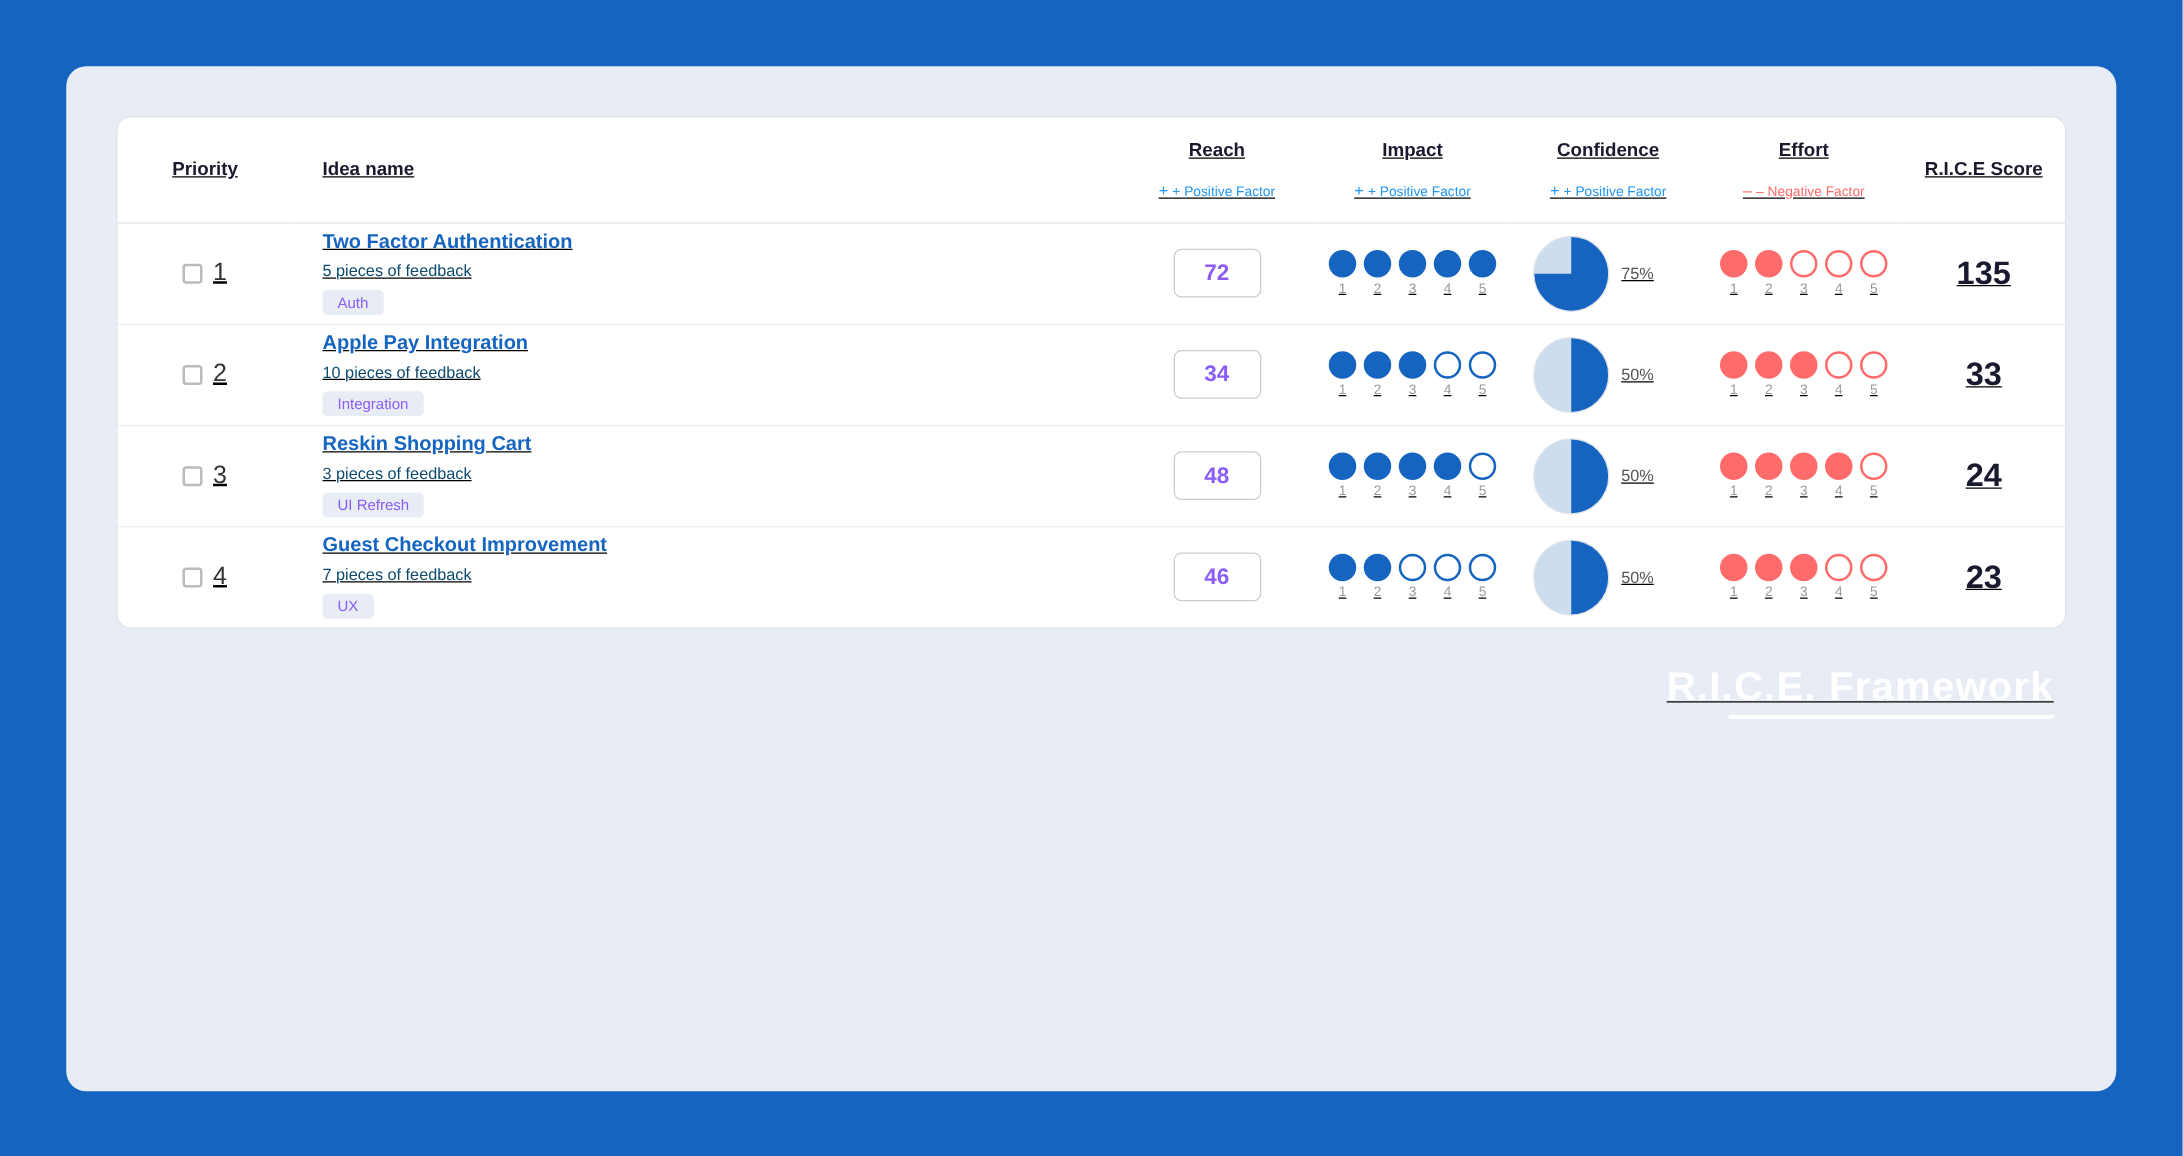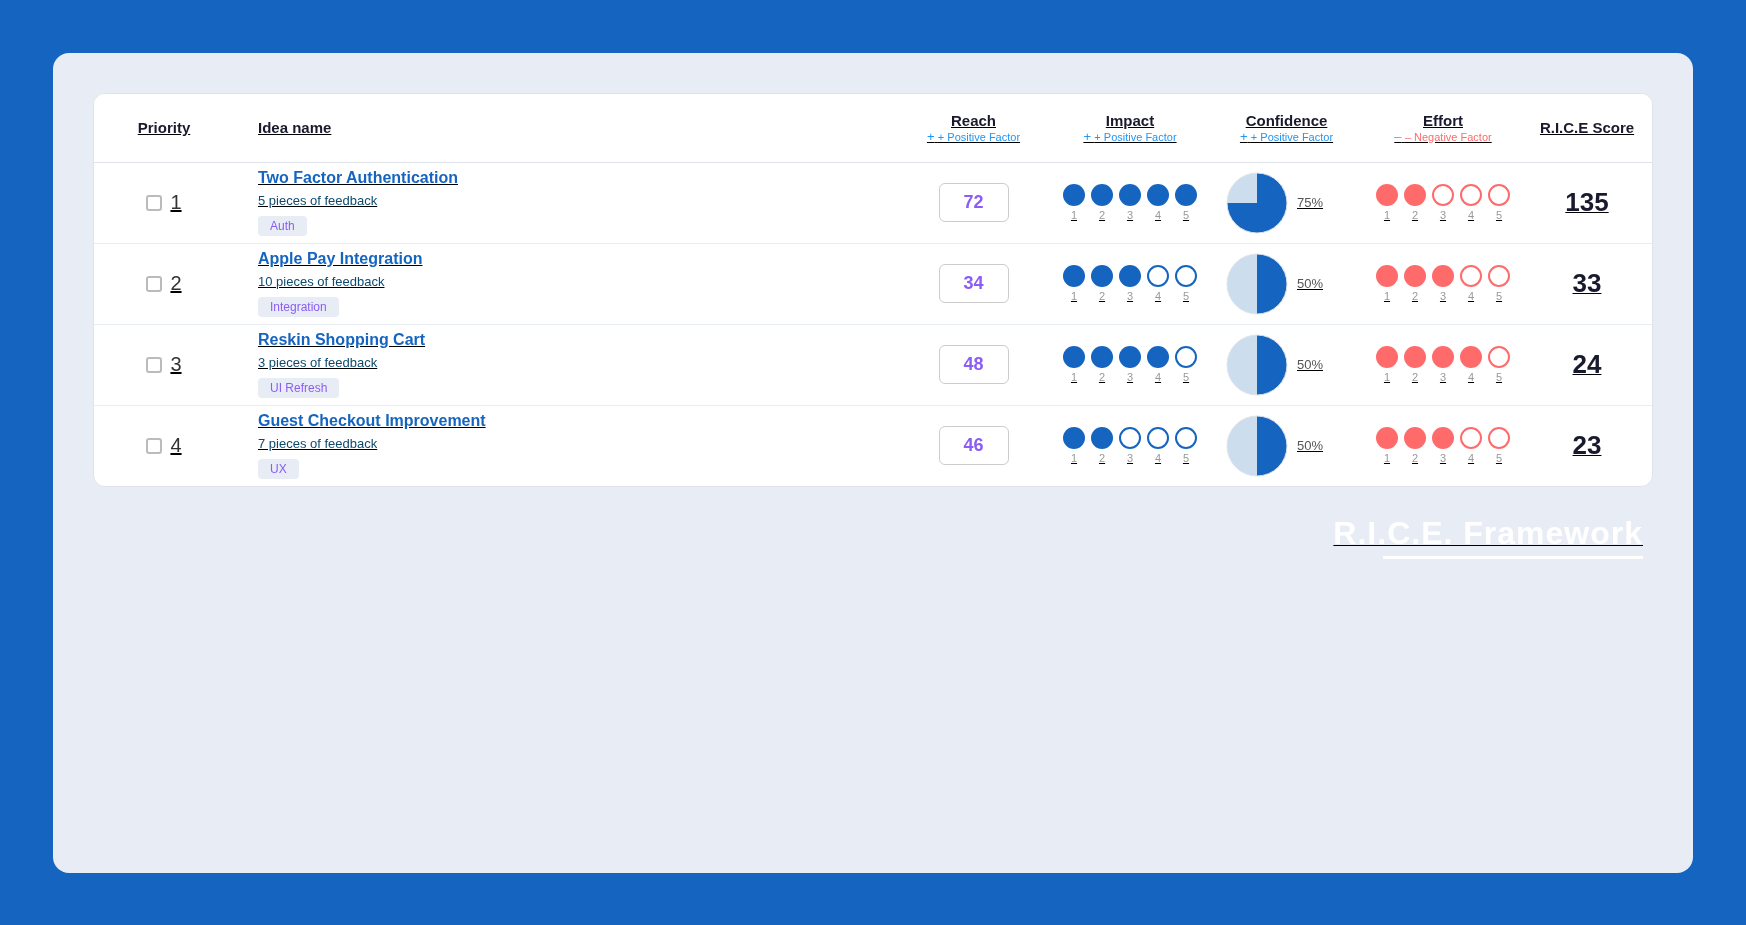--- a/index.html
+++ b/index.html
@@ -41,21 +41,21 @@
       color: #1a1a2e;
       background: #fff;
     }
     thead th.col-priority { width: 140px; }
     thead th.col-idea { text-align: left; padding-left: 24px; }
     thead th.col-reach, thead th.col-impact, thead th.col-confidence, thead th.col-effort { width: 155px; }
     thead th.col-rice { width: 130px; }
     .th-sub {
       font-size: 12px;
       font-weight: 500;
-      margin-top: 0;
+      margin-top: 16px;
     }
     .th-sub.positive { color: #2196F3; }
     .th-sub.negative { color: #FF6B6B; }
     .plus { color: #2196F3; font-size: 13px; }
     .minus { color: #FF6B6B; font-size: 13px; }
 
     tbody tr {
       border-bottom: 1px solid #e8edf5;
     }
     tbody tr:last-child { border-bottom: none; }

